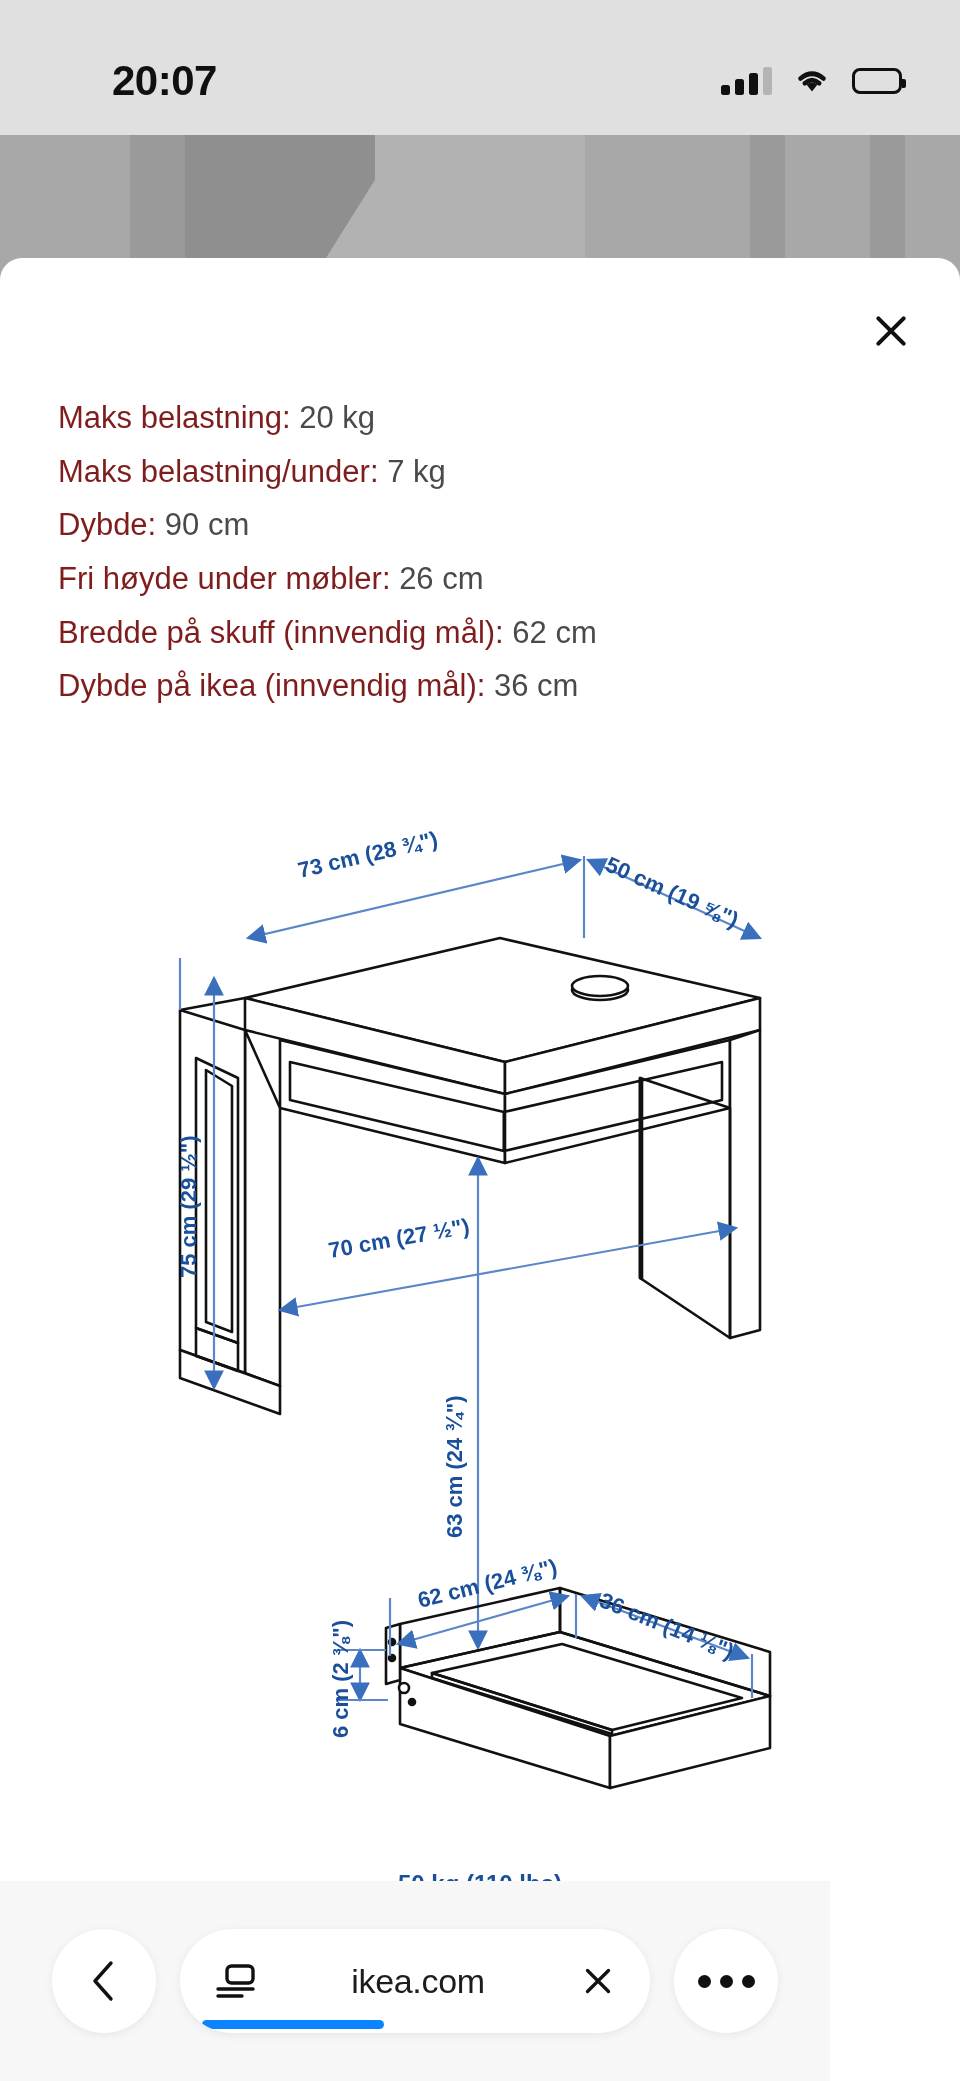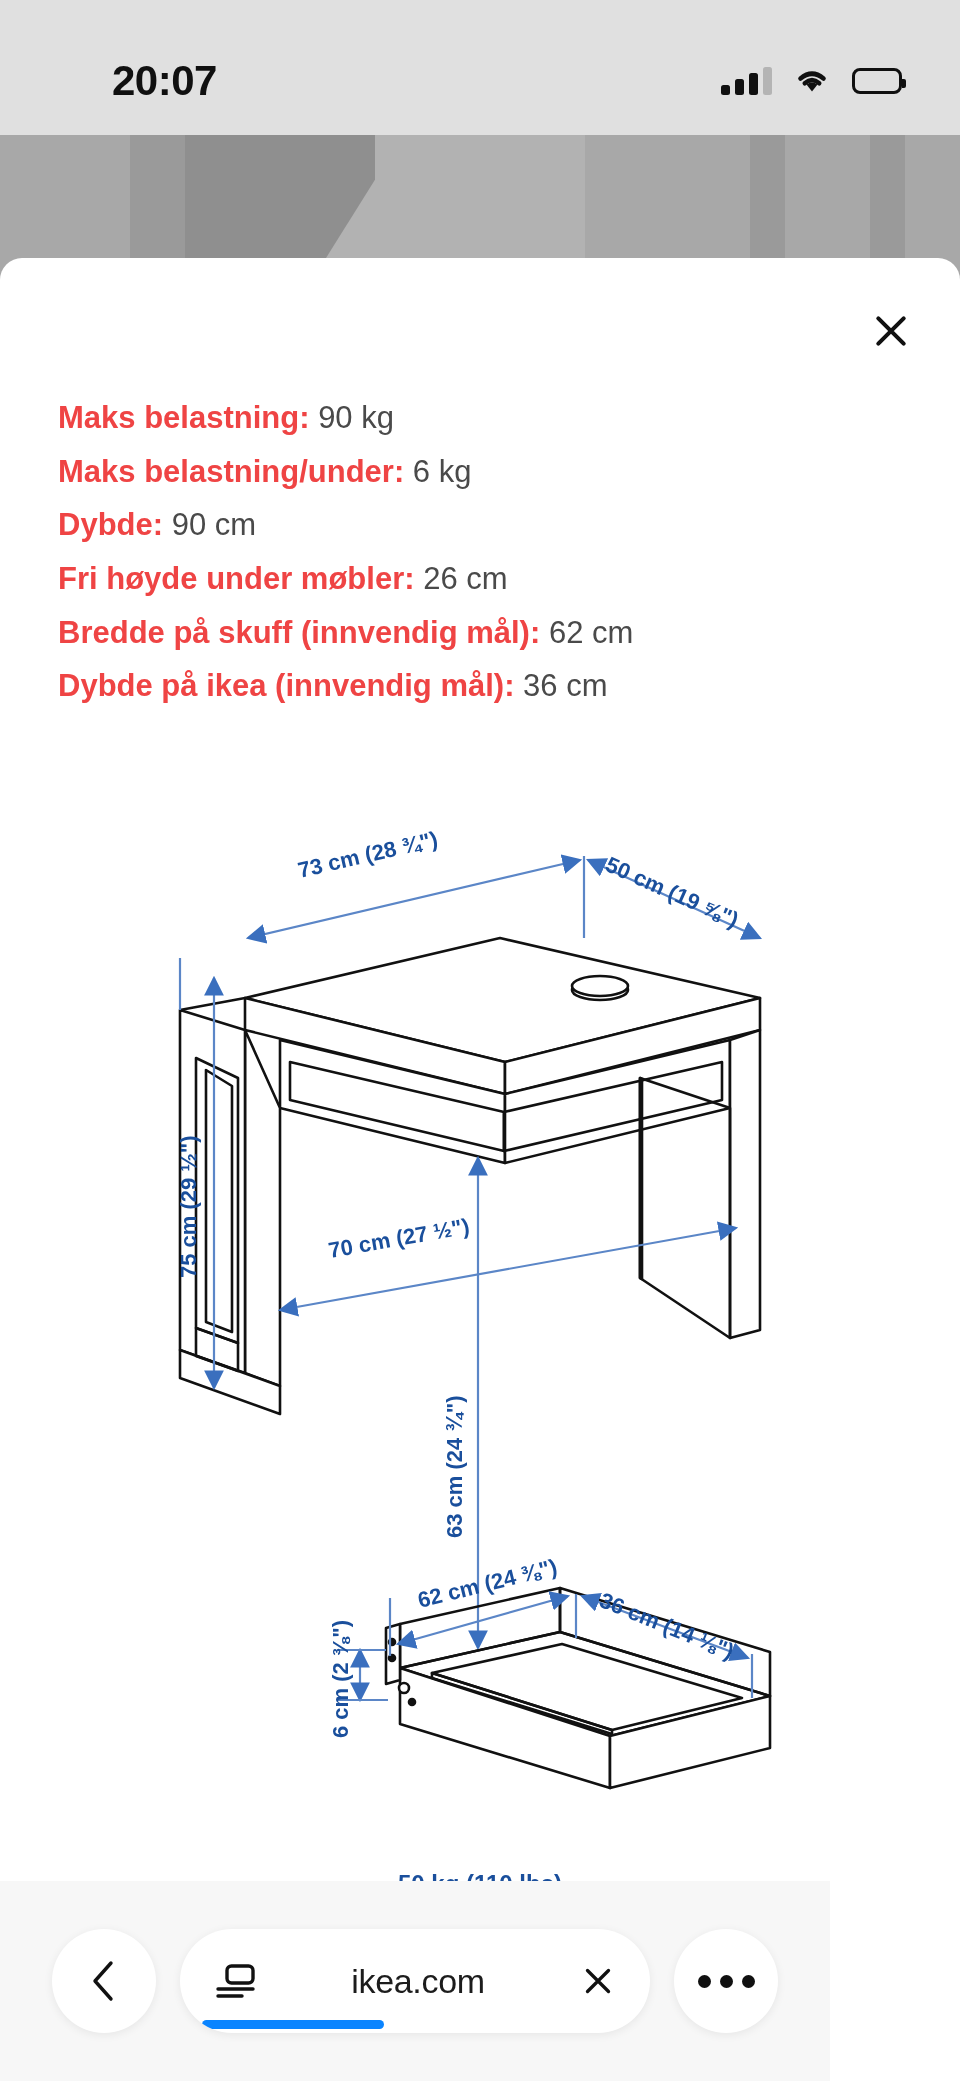--- a/index.html
+++ b/index.html
@@ -78,21 +78,21 @@
   .close-btn svg { width: 38px; height: 38px; }
 
   
   .specs {
     position: absolute; left: 58px; top: 140px; right: 40px;
   }
   .spec-row {
     font-size: 31px; color: #3b3b3b; line-height: 1.28;
     margin-bottom: 14px; white-space: nowrap;
   }
-  .spec-row b { font-weight: 700; color: #ef4444; }
+  .spec-row b { font-weight: 400; color: #7f1d1d; }
   .spec-row span { font-weight: 400; color: #4a4a4a; }
 
   
   .diagram {
     position: absolute; left: 0; top: 380px; width: 960px; height: 1290px;
   }
   .diagram svg { display: block; width: 960px; height: 1290px; }
 
   
   .toolbar {
@@ -164,25 +164,25 @@
 
     <div class="close-btn">
       <svg viewBox="0 0 24 24">
         <path d="M4 4 L20 20 M20 4 L4 20" stroke="#111" stroke-width="2.6" stroke-linecap="round"></path>
       </svg>
     </div>
 
     <div class="specs">
       <div class="spec-row">
         <b>Maks belastning:</b>
-        <span>90 kg</span>
+        <span>20 kg</span>
       </div>
       <div class="spec-row">
         <b>Maks belastning/under:</b>
-        <span>6 kg</span>
+        <span>7 kg</span>
       </div>
       <div class="spec-row">
         <b>Dybde:</b>
         <span>90 cm</span>
       </div>
       <div class="spec-row">
         <b>Fri høyde under møbler:</b>
         <span>26 cm</span>
       </div>
       <div class="spec-row">

